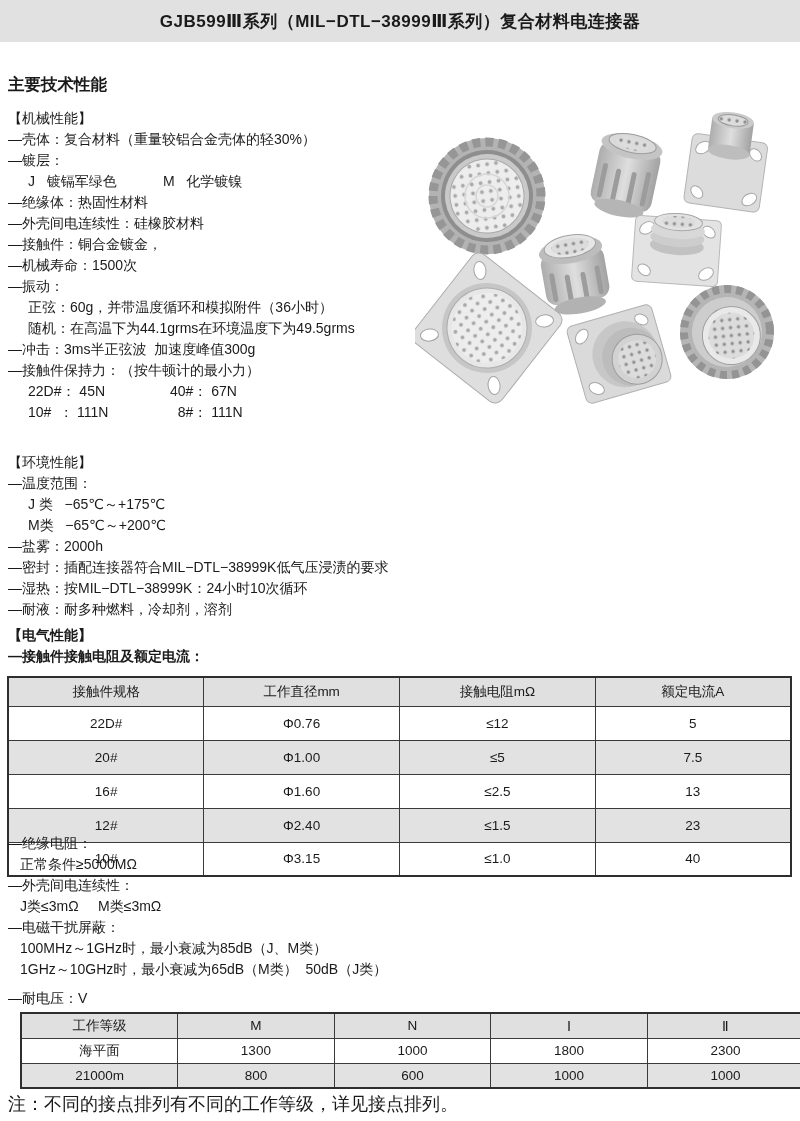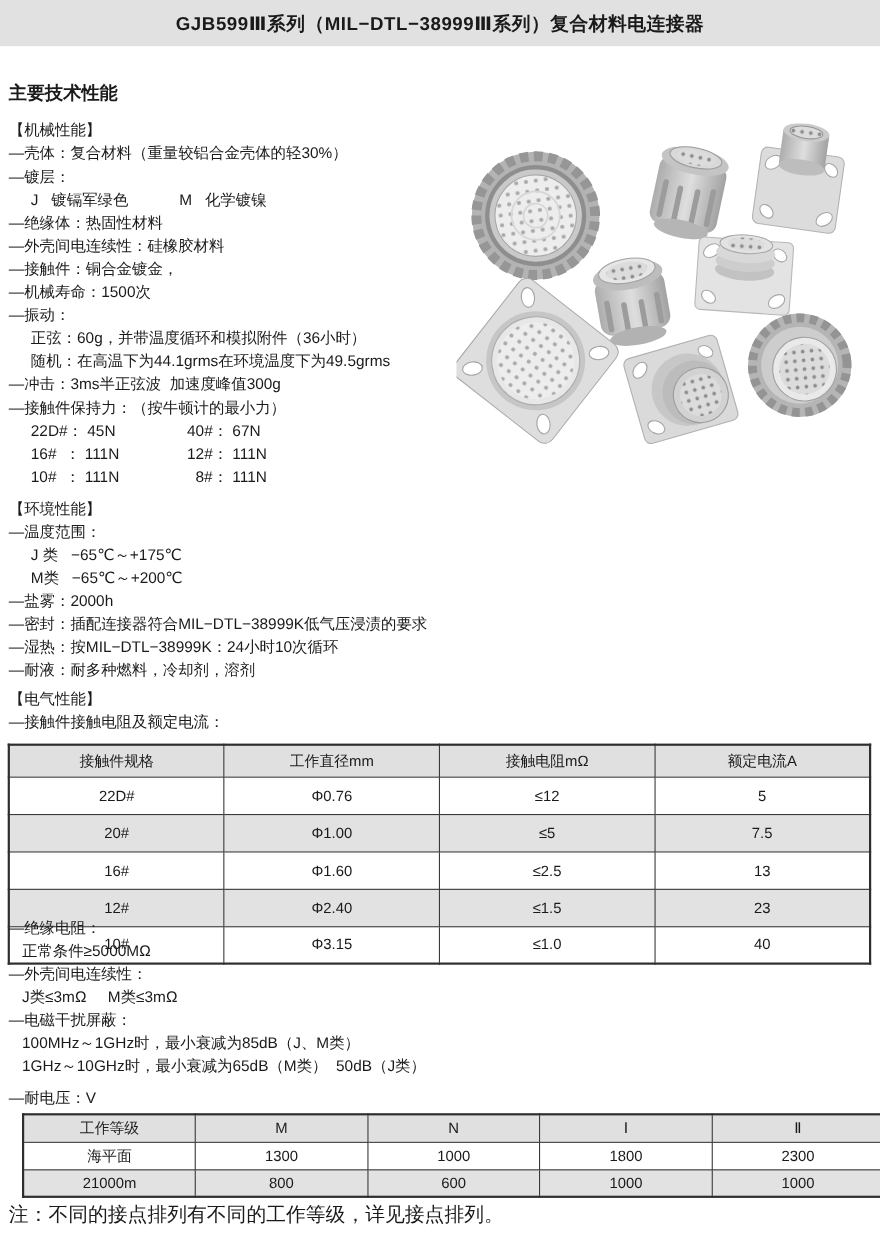--- a/index.html
+++ b/index.html
@@ -17,21 +17,21 @@
   .ind1 { padding-left:12px; }
   .ind2 { padding-left:20px; }
   .cols { display:flex; }
   .cols .c1 { width:142px; white-space:pre-wrap; }
   .cols .c1w { width:135px; white-space:pre-wrap; }
   .cols .c2 { white-space:pre-wrap; }
   .gap-top { margin-top:8px; }
 
   #mech  { top:108px; width:400px; }
   #env   { top:452px; width:520px; }
-  #elec  { top:625px; width:520px; }
+  #elec  { top:625px; width:520px;font-weight:bold; }
   #notes { top:833px; width:520px; }
 
   .photo { position:absolute; left:415px; top:112px; width:375px; height:350px; }
 
   table { border-collapse:collapse; table-layout:fixed; font-size:13.5px; text-align:center;
           position:absolute; left:7px; width:785px; background:#fff; border:2px solid #2e2e2e; }
   th, td { border:1px solid #3a3a3a; font-weight:normal; padding:0; vertical-align:middle; }
   #contact-table { top:676px; }
   #contact-table th { height:29px; background:#e0e0e0; }
   #contact-table td { height:34px; }
@@ -68,24 +68,20 @@
     <div class="line">—振动：</div>
     <div class="line ind2">正弦：60g，并带温度循环和模拟附件（36小时）</div>
     <div class="line ind2">随机：在高温下为44.1grms在环境温度下为49.5grms</div>
     <div class="line">—冲击：3ms半正弦波  加速度峰值300g</div>
     <div class="line">—接触件保持力：（按牛顿计的最小力）</div>
     <div class="line ind2 cols">
       <span class="c1">22D#： 45N</span>
       <span class="c2">40#： 67N</span>
     </div>
     <div class="line ind2 cols">
-      <span class="c1">16#  ： 111N</span>
-      <span class="c2">12#： 111N</span>
-    </div>
-    <div class="line ind2 cols">
       <span class="c1">10#  ： 111N</span>
       <span class="c2">  8#： 111N</span>
     </div>
   </div>
 
   <svg class="photo" viewBox="0 0 375 350" xmlns="http://www.w3.org/2000/svg">
     <defs>
       <pattern id="pinsL" width="9" height="9" patternUnits="userSpaceOnUse">
         <rect width="9" height="9" fill="#ededed"></rect>
           <circle cx="4.5" cy="4.5" r="1.9" fill="#a9a9a9"></circle>

